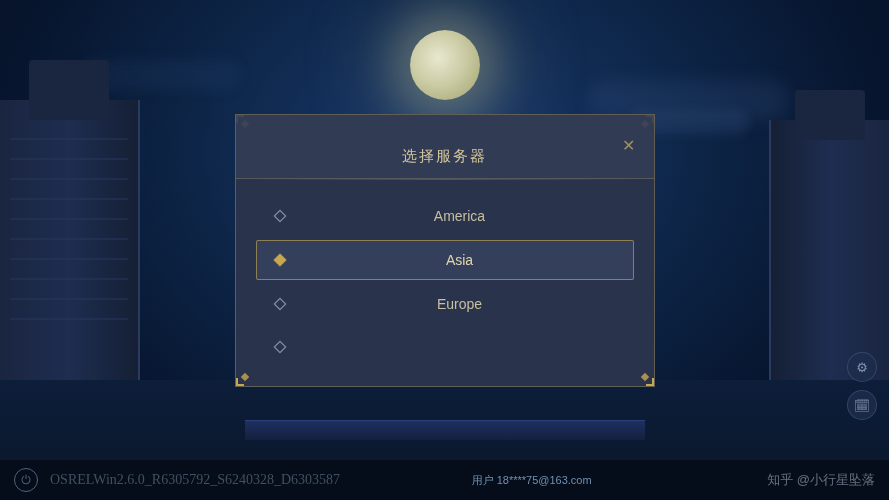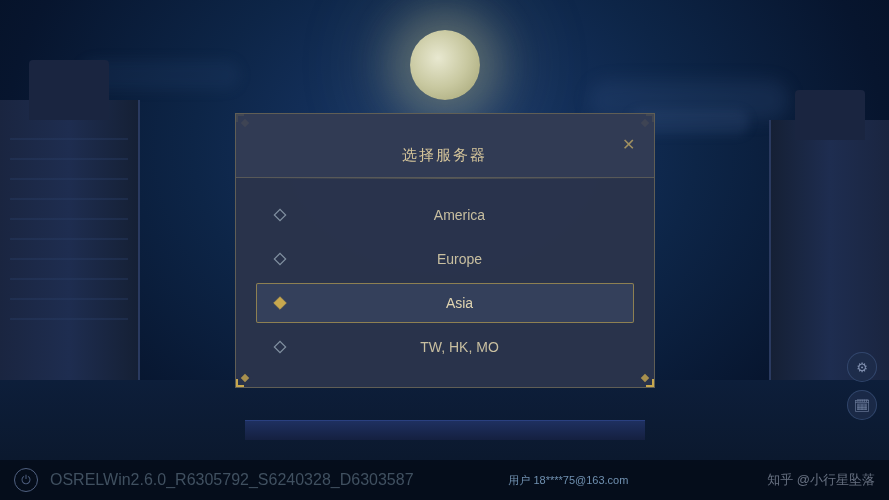--- a/index.html
+++ b/index.html
@@ -247,21 +247,22 @@
       display: flex;
       align-items: center;
       justify-content: center;
       cursor: pointer;
       color: #506080;
       font-size: 12px;
     }
 
     .version-text {
       color: #405060;
-      font-size: 16px;
+      font-size: 14px;
+      font-family: Liberation Serif, serif;
     }
 
     .bottom-center {
       color: #7090b0;
       font-size: 11px;
     }
 
     .bottom-right {
       display: flex;
       align-items: center;
@@ -390,39 +391,38 @@
 
     <div class="dialog-body">
 
       <div class="server-item">
         <svg class="server-icon" viewBox="0 0 14 14">
           <rect x="3" y="3" width="8" height="8" transform="rotate(45 7 7)" fill="none" stroke="#8090a0" stroke-width="1.2"></rect>
         </svg>
         <span class="server-name">America</span>
       </div>
 
+      <div class="server-item selected">
+        <svg class="server-icon" viewBox="0 0 14 14">
+          <rect x="2.5" y="2.5" width="9" height="9" transform="rotate(45 7 7)" fill="#c8a84e" stroke="#c8a84e" stroke-width="0.5"></rect>
+        </svg>
+        <span class="server-name">Asia</span>
+      </div>
+
       <div class="server-item">
         <svg class="server-icon" viewBox="0 0 14 14">
           <rect x="3" y="3" width="8" height="8" transform="rotate(45 7 7)" fill="none" stroke="#8090a0" stroke-width="1.2"></rect>
         </svg>
         <span class="server-name">Europe</span>
       </div>
 
-      <div class="server-item selected">
-        <svg class="server-icon" viewBox="0 0 14 14">
-          <rect x="2.5" y="2.5" width="9" height="9" transform="rotate(45 7 7)" fill="#c8a84e" stroke="#c8a84e" stroke-width="0.5"></rect>
-        </svg>
-        <span class="server-name">Asia</span>
-      </div>
-
       <div class="server-item">
         <svg class="server-icon" viewBox="0 0 14 14">
           <rect x="3" y="3" width="8" height="8" transform="rotate(45 7 7)" fill="none" stroke="#8090a0" stroke-width="1.2"></rect>
         </svg>
-        <span class="server-name">TW, HK, MO</span>
       </div>
 
     </div>
   </div>
 </div>
 
 <div class="bottom-bar">
   <div class="bottom-left">
     <div class="power-btn">⏻</div>
     <span class="version-text">OSRELWin2.6.0_R6305792_S6240328_D6303587</span>

